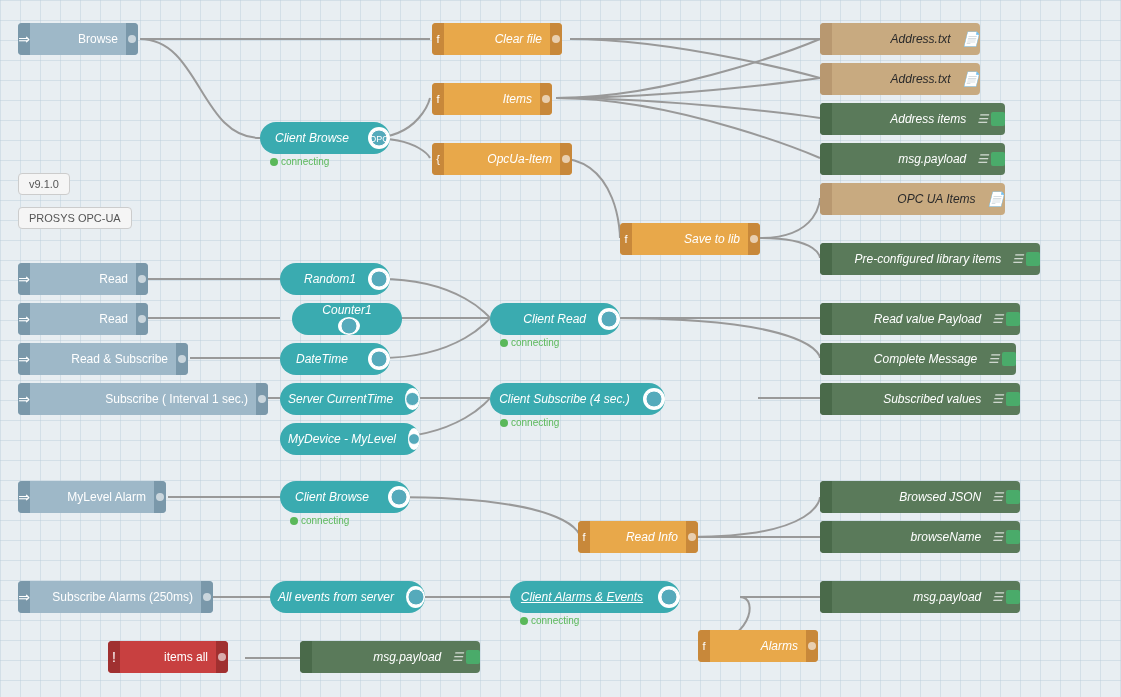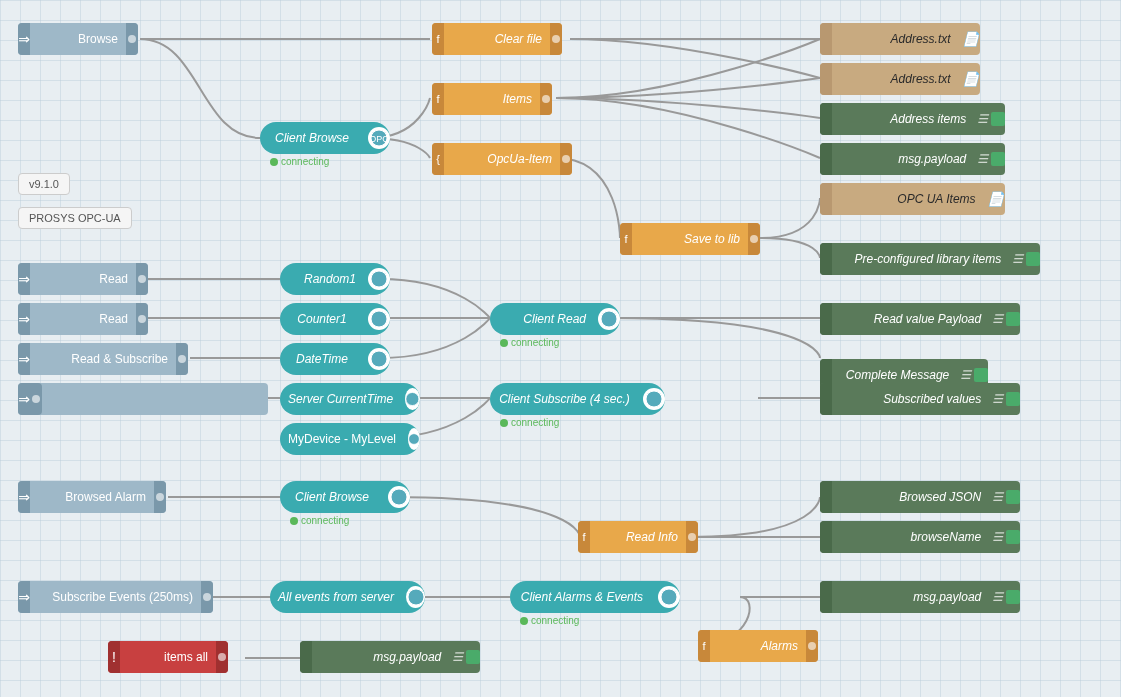--- a/index.html
+++ b/index.html
@@ -305,21 +305,21 @@
 <div class="n type-input" style="left:18px; top:303px; width:130px;">
   <div class="lport" style="background:#7a98aa; border-radius:4px 0 0 4px;">
     <span style="color:#fff; font-size:14px;">⇒</span>
   </div>
   <div class="node-label">Read</div>
   <div class="rport" style="background:#7a98aa;">
       <div class="rport-dot"></div>
     </div>
 </div>
 
-<div class="n type-teal" style="left:280px; top:303px; width:110px; border-radius:20px;">
+<div class="n type-teal" style="left:292px; top:303px; width:110px; border-radius:20px;flex-direction:column;">
   <div class="node-label" style="font-style:italic; text-align:center;">Counter1</div>
   <div class="icon-img">
     <svg width="18" height="18" viewBox="0 0 18 18">
         <circle cx="9" cy="9" r="8" fill="#5ab" stroke="#fff" stroke-width="1"></circle>
       </svg>
   </div>
 </div>
 
 <div class="n type-teal" style="left:490px; top:303px; width:130px; border-radius:20px;">
   <div class="node-label" style="font-style:italic; text-align:right;">Client Read</div>
@@ -354,31 +354,32 @@
 
 <div class="n type-teal" style="left:280px; top:343px; width:110px; border-radius:20px;">
   <div class="node-label" style="font-style:italic; text-align:center;">DateTime</div>
   <div class="icon-img">
     <svg width="18" height="18" viewBox="0 0 18 18">
         <circle cx="9" cy="9" r="8" fill="#5ab" stroke="#fff" stroke-width="1"></circle>
       </svg>
   </div>
 </div>
 
-<div class="n type-green-out" style="left:820px; top:343px; width:168px;margin-top:16px;">
+<div class="n type-green-out" style="left:820px; top:343px; width:196px;">
   <div class="lport" style="background:#4a6a4a;"></div>
   <div class="node-label">Complete Message</div>
   <span class="menu-icon">☰</span>
   <div class="sq-icon"></div>
 </div>
 
 <div class="n type-input" style="left:18px; top:383px; width:250px;">
   <div class="lport" style="background:#7a98aa; border-radius:4px 0 0 4px;">
     <span style="color:#fff; font-size:14px;">⇒</span>
   </div>
+  <div class="node-label">Subscribe ( Interval 1 sec.)</div>
   <div class="rport" style="background:#7a98aa;">
       <div class="rport-dot"></div>
     </div>
 </div>
 
 <div class="n type-teal" style="left:280px; top:383px; width:140px; border-radius:20px;">
   <div class="node-label" style="font-style:italic; text-align:right;">Server CurrentTime</div>
   <div class="icon-img">
     <svg width="18" height="18" viewBox="0 0 18 18">
         <circle cx="9" cy="9" r="8" fill="#5ab" stroke="#fff" stroke-width="1"></circle>
@@ -401,33 +402,33 @@
 </div>
 
 <div class="n type-green-out" style="left:820px; top:383px; width:200px;">
   <div class="lport" style="background:#4a6a4a;"></div>
   <div class="node-label">Subscribed values</div>
   <span class="menu-icon">☰</span>
   <div class="sq-icon"></div>
 </div>
 
 <div class="n type-teal" style="left:280px; top:423px; width:140px; border-radius:20px;">
-  <div class="node-label" style="text-align:center;">MyDevice - MyLevel</div>
+  <div class="node-label" style="font-style:italic; text-align:center;">MyDevice - MyLevel</div>
   <div class="icon-img">
     <svg width="18" height="18" viewBox="0 0 18 18">
         <circle cx="9" cy="9" r="8" fill="#5ab" stroke="#fff" stroke-width="1"></circle>
       </svg>
   </div>
 </div>
 
 <div class="n type-input" style="left:18px; top:481px; width:148px;">
   <div class="lport" style="background:#7a98aa; border-radius:4px 0 0 4px;">
     <span style="color:#fff; font-size:14px;">⇒</span>
   </div>
-  <div class="node-label">Browsed Alarm</div>
+  <div class="node-label">MyLevel Alarm</div>
   <div class="rport" style="background:#7a98aa;">
       <div class="rport-dot"></div>
     </div>
 </div>
 
 <div class="n type-teal" style="left:280px; top:481px; width:130px; border-radius:20px;">
   <div class="node-label" style="font-style:italic; text-align:center;">Client Browse</div>
   <div class="icon-img">
     <svg width="18" height="18" viewBox="0 0 18 18">
         <circle cx="9" cy="9" r="8" fill="#5ab" stroke="#fff" stroke-width="1"></circle>
@@ -461,36 +462,36 @@
   <div class="lport" style="background:#4a6a4a;"></div>
   <div class="node-label">browseName</div>
   <span class="menu-icon">☰</span>
   <div class="sq-icon"></div>
 </div>
 
 <div class="n type-input" style="left:18px; top:581px; width:195px;">
   <div class="lport" style="background:#7a98aa; border-radius:4px 0 0 4px;">
     <span style="color:#fff; font-size:14px;">⇒</span>
   </div>
-  <div class="node-label">Subscribe Events (250ms)</div>
+  <div class="node-label">Subscribe Alarms (250ms)</div>
   <div class="rport" style="background:#7a98aa;">
       <div class="rport-dot"></div>
     </div>
 </div>
 
 <div class="n type-teal" style="left:270px; top:581px; width:155px; border-radius:20px;">
   <div class="node-label" style="font-style:italic; text-align:center;">All events from server</div>
   <div class="icon-img">
     <svg width="18" height="18" viewBox="0 0 18 18">
         <circle cx="9" cy="9" r="8" fill="#5ab" stroke="#fff" stroke-width="1"></circle>
       </svg>
   </div>
 </div>
 
-<div class="n type-teal" style="left:510px; top:581px; width:170px; border-radius:20px;">
+<div class="n type-teal" style="left:510px; top:581px; width:170px; border-radius:20px;text-decoration:underline;">
   <div class="node-label" style="font-style:italic; text-align:center;">Client Alarms &amp; Events</div>
   <div class="icon-img">
     <svg width="18" height="18" viewBox="0 0 18 18">
         <circle cx="9" cy="9" r="8" fill="#5ab" stroke="#fff" stroke-width="1"></circle>
       </svg>
   </div>
 </div>
 
 <div style="position:absolute; left:520px; top:615px; font-size:10px; color:#5ab85a; display:flex; align-items:center; gap:3px;">
   <div style="width:8px;height:8px;border-radius:50%;background:#5ab85a;"></div>

